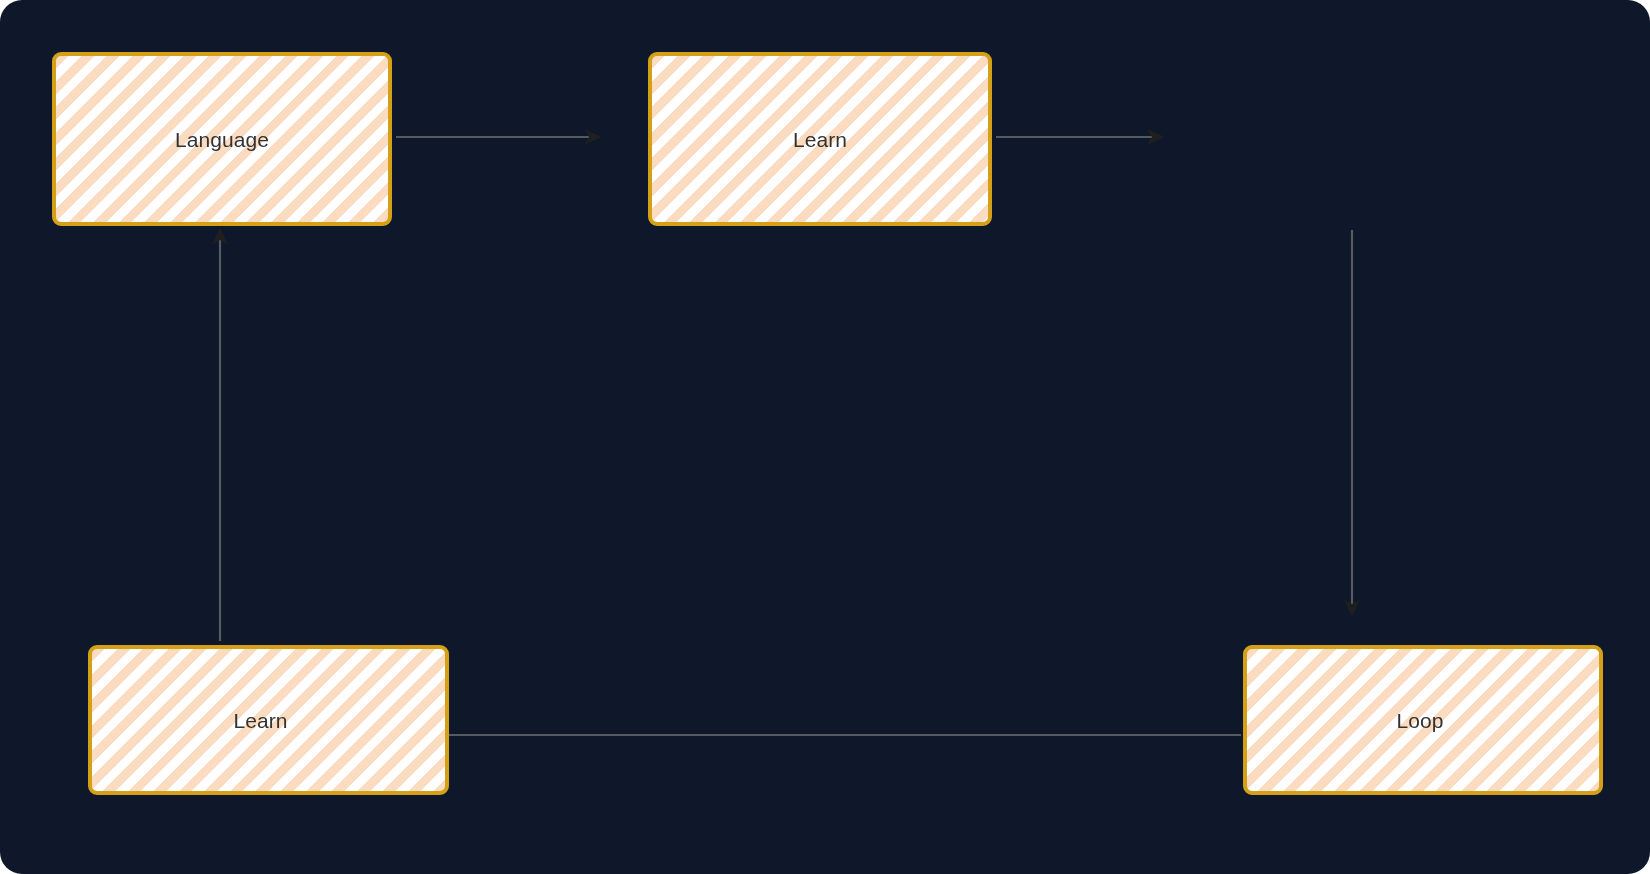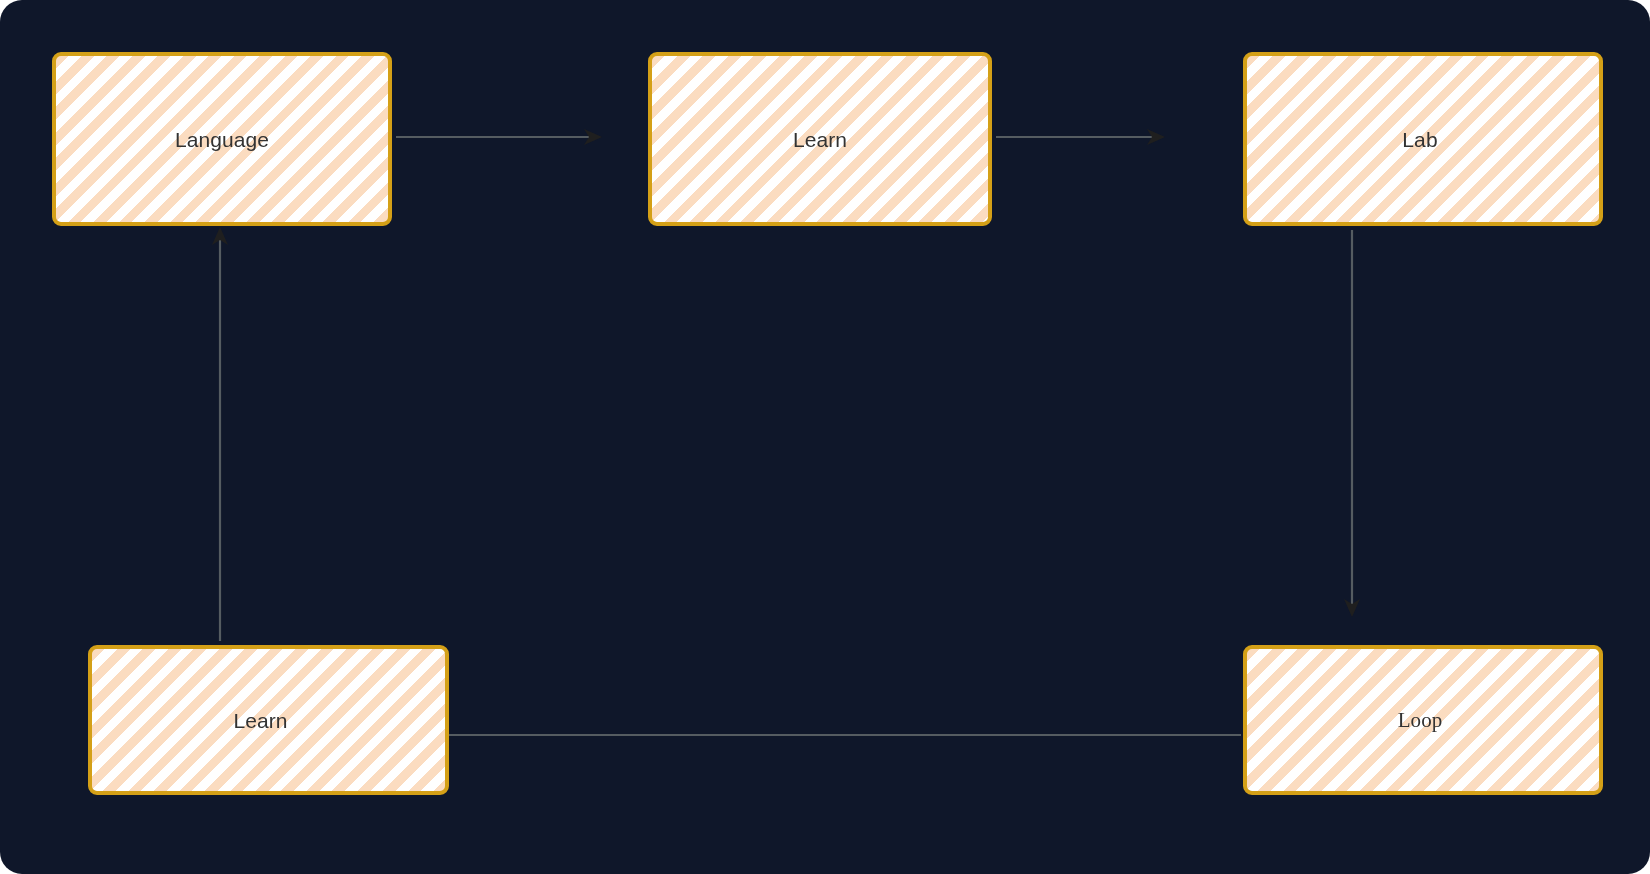--- a/index.html
+++ b/index.html
@@ -51,21 +51,21 @@
 
   
   #node-language { left: 52px;   top: 52px;  width: 340px; height: 174px; }
   #node-logic    { left: 648px;  top: 52px;  width: 344px; height: 174px; }
   #node-lab      { left: 1243px; top: 52px;  width: 360px; height: 174px; }
   #node-learn    { left: 52px;   top: 645px; width: 361px; height: 150px; margin-left: 36px; }
   #node-loop     { left: 1243px; top: 645px; width: 360px; height: 150px; }
 
   
   #node-lab .node-label  { transform: translateX(-3px); }
-  #node-loop .node-label { transform: translateX(-3px); font-family: Liberation Serif, serif; }
+  #node-loop .node-label { transform: translateX(-3px); }
   #node-learn .node-label { transform: translateX(-8px); }
 
   
   .edge-layer {
     position: absolute;
     left: 0;
     top: 0;
     width: 1650px;
     height: 874px;
     pointer-events: none;
@@ -114,23 +114,20 @@
   </svg>
 
   <div class="node" id="node-language" style="--node-border: #d4a017;">
     <span class="node-label" style="color: rgb(51, 51, 51);">Language</span>
   </div>
 
   <div class="node" id="node-logic" style="--node-border: #d4a017;">
     <span class="node-label" style="color: rgb(51, 51, 51);">Learn</span>
   </div>
 
-  <div class="node" id="node-lab" style="--node-border: #d4a017;">
-    <span class="node-label" style="color: rgb(51, 51, 51);">Lab</span>
-  </div>
 
   <div class="node" id="node-loop" style="--node-border: #d4a017;">
     <span class="node-label" style="color: rgb(51, 51, 51);">Loop</span>
   </div>
 
   <div class="node" id="node-learn" style="--node-border: #d4a017;">
     <span class="node-label" style="color: rgb(51, 51, 51);">Learn</span>
   </div>
 
 </div>

